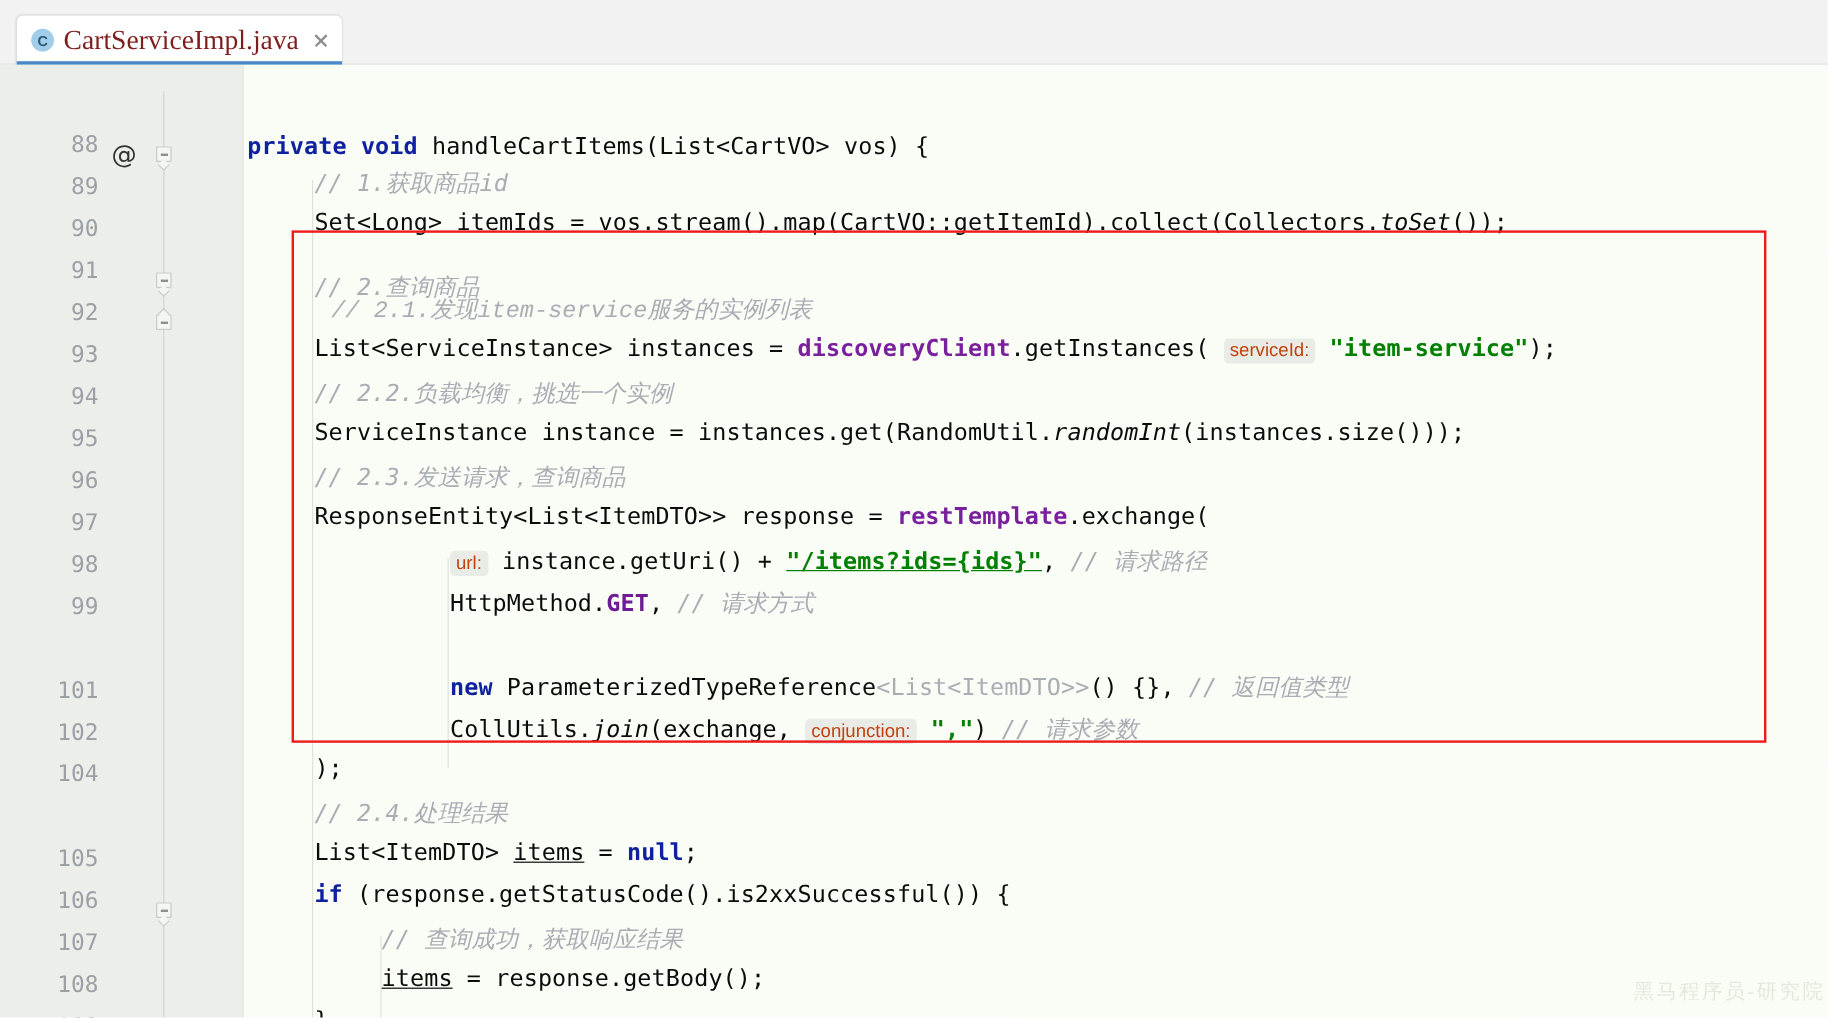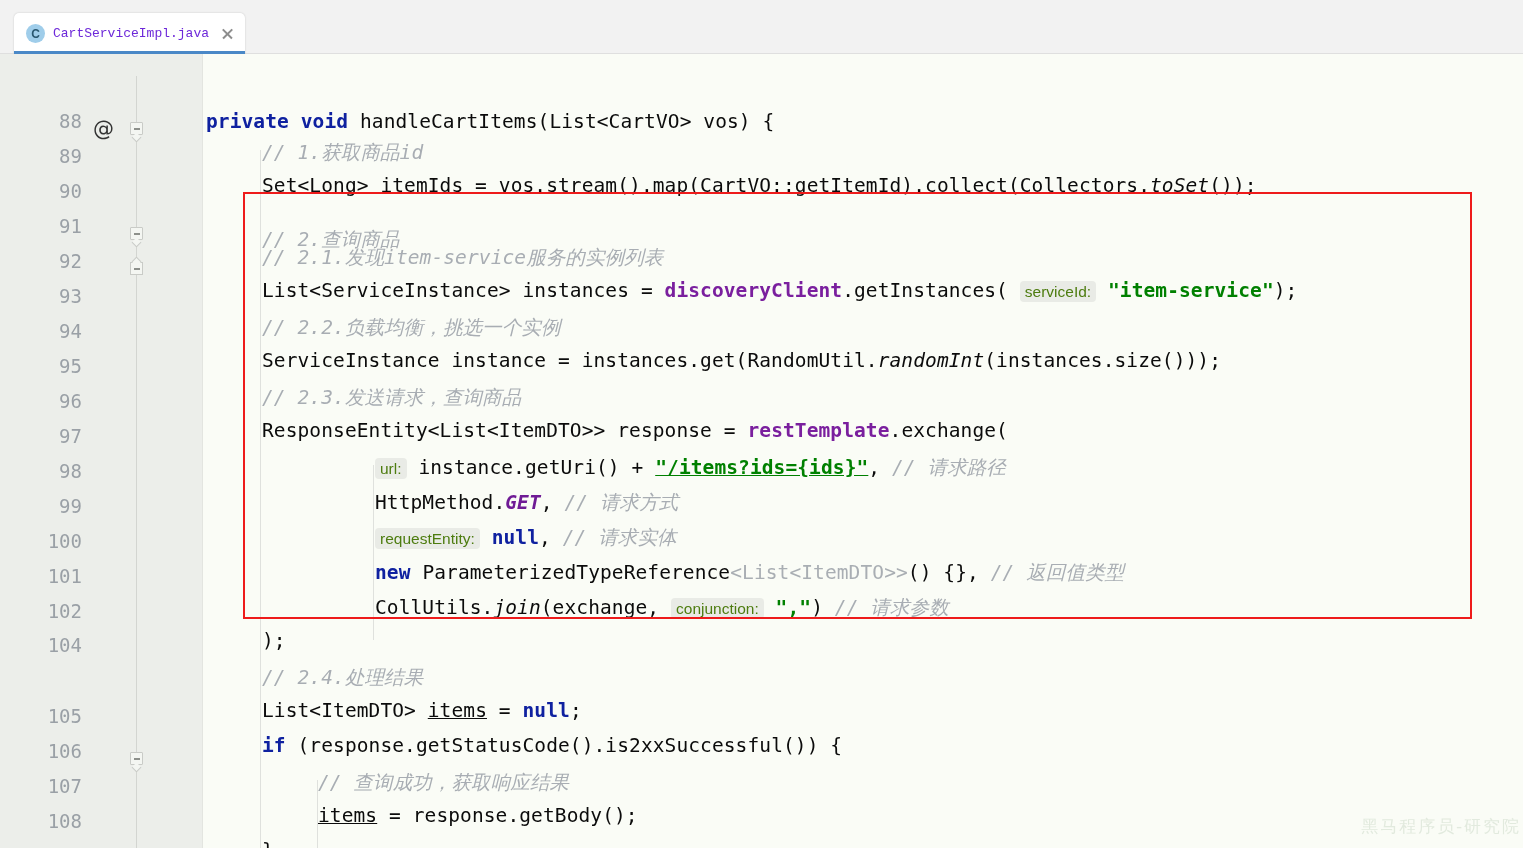--- a/index.html
+++ b/index.html
@@ -58,23 +58,23 @@
     font-family: "Liberation Sans", sans-serif;
     font-size: 12px;
     font-weight: 600;
     display: flex;
     align-items: center;
     justify-content: center;
     margin-right: 8px;
     flex: 0 0 auto;
   }
   .tab-title {
-    font-family: Liberation Mono, monospace;
-    font-size: 13px;
-    color: #6d28d9;
+    font-family: Liberation Serif, serif;
+    font-size: 23px;
+    color: #7f1d1d;
     white-space: nowrap;
   }
   .tab-close {
     margin-left: 11px;
     width: 15px; height: 15px;
     position: relative;
     flex: 0 0 auto;
   }
   .tab-close::before, .tab-close::after {
     content: "";
@@ -209,27 +209,27 @@
     width: 1px;
     background: #dfe1dd;
   }
 
   
   .kw      { color: #0f21a0; font-weight: bold; }
   .cmt     { color: #a8adb3; font-style: italic; }
   .str     { color: #008000; font-weight: bold; }
   .str-url { color: #008000; font-weight: bold; text-decoration: underline; }
   .field   { color: #7a1f9e; font-weight: bold; }
-  .sfield  { color: #6f1b95; font-weight: bold; font-style: italic; }
+  .sfield  { color: #6f1b95; font-weight: bold; }
   .smeth   { font-style: italic; color: #0b0b0b; }
   .dim     { color: #a9aeb3; }
   .uline   { text-decoration: underline; text-decoration-color: #0b0b0b; }
   .hint {
     background: #e9ebe6;
-    color: #4d7c0f;
+    color: #c2410c;
     border-radius: 4px;
     padding: 2px 5px;
     font-family: "Liberation Sans", sans-serif;
     font-size: 15.5px;
     font-style: normal;
     letter-spacing: 0;
   }
 
   
   #highlight-box {
@@ -328,23 +328,20 @@
       </div>
     <div class="line-row" style="top:365px;">
       <span class="lnum">97</span>
       </div>
     <div class="line-row" style="top:400px;">
       <span class="lnum">98</span>
       </div>
     <div class="line-row" style="top:435px;">
       <span class="lnum">99</span>
       </div>
-    <div class="line-row" style="top:470px;">
-      <span class="lnum">100</span>
-      </div>
     <div class="line-row" style="top:505px;">
       <span class="lnum">101</span>
       </div>
     <div class="line-row" style="top:540px;">
       <span class="lnum">102</span>
       </div>
     <div class="line-row" style="top:574px;">
       <span class="lnum">104</span>
       </div>
     <div class="line-row" style="top:645px;">
@@ -364,37 +361,36 @@
       </div>
 
     <div class="code" style="top:50px; line-height:35px; left:206px;"><span class="kw">private</span> <span class="kw">void</span> <span>handleCartItems</span><span>(List&lt;CartVO&gt; vos) {</span></div>
 
     <div class="code" style="top:85px; left:262px;"><span class="cmt">// 1.获取商品id</span></div>
 
     <div class="code" style="top:120px; left:262px;"><span>Set&lt;Long&gt; itemIds = vos.stream().map(CartVO::getItemId).collect(Collectors.</span><span class="smeth">toSet</span><span>());</span></div>
 
     <div class="code" style="top:172px; left:262px;"><span class="cmt">// 2.查询商品</span></div>
 
-    <div class="code" style="top:190px; left:262px;"><span class="cmt">// 2.1.发现item-service服务的实例列表</span></div>
+    <div class="code" style="top:190px; left:276px;font-family:Liberation Mono, monospace;"><span class="cmt">// 2.1.发现item-service服务的实例列表</span></div>
 
     <div class="code" style="top:225px; left:262px;"><span>List&lt;ServiceInstance&gt; instances = </span><span class="field">discoveryClient</span><span>.getInstances( </span><span class="hint">serviceId:</span> <span class="str">"item-service"</span><span>);</span></div>
 
     <div class="code" style="top:260px; left:262px;"><span class="cmt">// 2.2.负载均衡，挑选一个实例</span></div>
 
     <div class="code" style="top:295px; left:262px;"><span>ServiceInstance instance = instances.get(RandomUtil.</span><span class="smeth">randomInt</span><span>(instances.size()));</span></div>
 
     <div class="code" style="top:330px; left:262px;"><span class="cmt">// 2.3.发送请求，查询商品</span></div>
 
     <div class="code" style="top:365px; left:262px;"><span>ResponseEntity&lt;List&lt;ItemDTO&gt;&gt; response = </span><span class="field">restTemplate</span><span>.exchange(</span></div>
 
     <div class="code" style="top:400px; left:375px;"><span class="hint">url:</span> <span>instance.getUri() + </span><span class="str-url">"/items?ids={ids}"</span><span>,</span> <span class="cmt">// 请求路径</span></div>
 
     <div class="code" style="top:435px; left:375px;"><span>HttpMethod.</span><span class="sfield">GET</span><span>,</span> <span class="cmt">// 请求方式</span></div>
 
-    <div class="code" style="top:470px; left:375px;"><span class="hint">requestEntity:</span> <span class="kw">null</span><span>,</span> <span class="cmt">// 请求实体</span></div>
 
     <div class="code" style="top:505px; left:375px;"><span class="kw">new</span> <span>ParameterizedTypeReference</span><span class="dim">&lt;List&lt;ItemDTO&gt;&gt;</span><span>() {},</span> <span class="cmt">// 返回值类型</span></div>
 
     <div class="code" style="top:540px; left:375px;"><span>CollUtils.</span><span class="smeth">join</span><span>(exchange, </span><span class="hint">conjunction:</span> <span class="str">","</span><span>)</span> <span class="cmt">// 请求参数</span></div>
 
     <div class="code" style="top:575px; left:262px;"><span>);</span></div>
 
     <div class="code" style="top:610px; left:262px;"><span class="cmt">// 2.4.处理结果</span></div>
 
     <div class="code" style="top:645px; left:262px;"><span>List&lt;ItemDTO&gt; </span><span class="uline">items</span><span> = </span><span class="kw">null</span><span>;</span></div>

